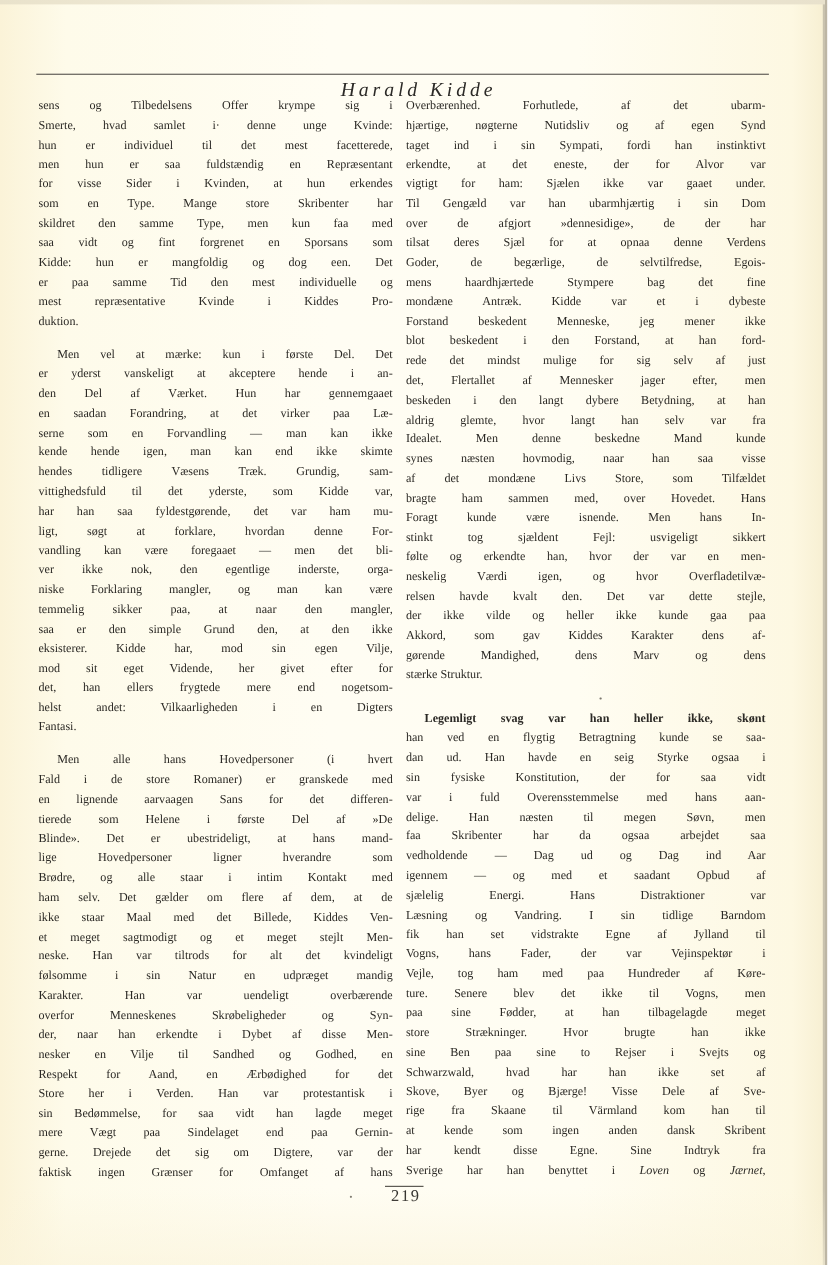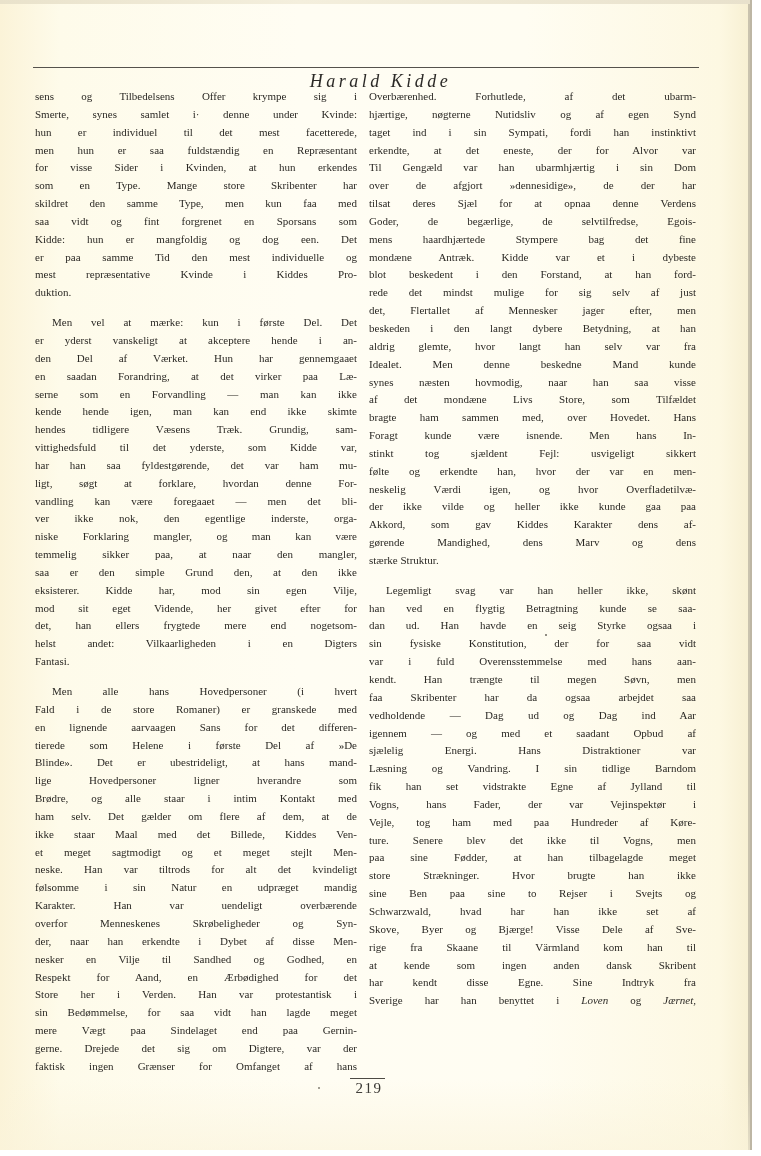--- a/index.html
+++ b/index.html
@@ -84,21 +84,22 @@
     }
     .line.last {
       text-align-last: left;
       font-family: Liberation Serif, serif;
     }
     .line.indent {
       padding-left: 17px;
       margin-top: 12px;
     }
     .line.gap {
-      margin-top: 12px;
+      margin-top: 22px;
+      font-weight: bold;
     }
     .it {
       font-style: italic;
     }
     .folio-rule {
       position: absolute;
       left: 350px;
       top: 1078px;
       width: 35px;
       border-top: 1px solid #4d4a44;
@@ -126,21 +127,21 @@
 <body>
 
 <div class="page">
   <div class="top-edge"></div>
 
   <div class="running-head">Harald Kidde</div>
   <div class="head-rule"></div>
 
   <div class="column col-left">
     <span class="line">sens og Tilbedelsens Offer krympe sig i</span>
-    <span class="line">Smerte, synes samlet i· denne under Kvinde:</span>
+    <span class="line">Smerte, hvad samlet i· denne unge Kvinde:</span>
     <span class="line">hun er individuel til det mest facetterede,</span>
     <span class="line">men hun er saa fuldstændig en Repræsentant</span>
     <span class="line">for visse Sider i Kvinden, at hun erkendes</span>
     <span class="line">som en Type. Mange store Skribenter har</span>
     <span class="line">skildret den samme Type, men kun faa med</span>
     <span class="line">saa vidt og fint forgrenet en Sporsans som</span>
     <span class="line">Kidde: hun er mangfoldig og dog een. Det</span>
     <span class="line">er paa samme Tid den mest individuelle og</span>
     <span class="line">mest repræsentative Kvinde i Kiddes Pro-</span>
     <span class="line last">duktion.</span>
@@ -186,49 +187,52 @@
     <span class="line">mere Vægt paa Sindelaget end paa Gernin-</span>
     <span class="line">gerne. Drejede det sig om Digtere, var der</span>
     <span class="line">faktisk ingen Grænser for Omfanget af hans</span>
   </div>
 
   <div class="column col-right">
     <span class="line">Overbærenhed. Forhutlede, af det ubarm-</span>
     <span class="line">hjærtige, nøgterne Nutidsliv og af egen Synd</span>
     <span class="line">taget ind i sin Sympati, fordi han instinktivt</span>
     <span class="line">erkendte, at det eneste, der for Alvor var</span>
+    <span class="line">vigtigt for ham: Sjælen ikke var gaaet under.</span>
     <span class="line">Til Gengæld var han ubarmhjærtig i sin Dom</span>
     <span class="line">over de afgjort »dennesidige», de der har</span>
     <span class="line">tilsat deres Sjæl for at opnaa denne Verdens</span>
     <span class="line">Goder, de begærlige, de selvtilfredse, Egois-</span>
     <span class="line">mens haardhjærtede Stympere bag det fine</span>
     <span class="line">mondæne Antræk. Kidde var et i dybeste</span>
+    <span class="line">Forstand beskedent Menneske, jeg mener ikke</span>
     <span class="line">blot beskedent i den Forstand, at han ford-</span>
     <span class="line">rede det mindst mulige for sig selv af just</span>
     <span class="line">det, Flertallet af Mennesker jager efter, men</span>
     <span class="line">beskeden i den langt dybere Betydning, at han</span>
     <span class="line">aldrig glemte, hvor langt han selv var fra</span>
     <span class="line">Idealet. Men denne beskedne Mand kunde</span>
     <span class="line">synes næsten hovmodig, naar han saa visse</span>
     <span class="line">af det mondæne Livs Store, som Tilfældet</span>
     <span class="line">bragte ham sammen med, over Hovedet. Hans</span>
     <span class="line">Foragt kunde være isnende. Men hans In-</span>
     <span class="line">stinkt tog sjældent Fejl: usvigeligt sikkert</span>
     <span class="line">følte og erkendte han, hvor der var en men-</span>
     <span class="line">neskelig Værdi igen, og hvor Overfladetilvæ-</span>
+    <span class="line">relsen havde kvalt den. Det var dette stejle,</span>
     <span class="line">der ikke vilde og heller ikke kunde gaa paa</span>
     <span class="line">Akkord, som gav Kiddes Karakter dens af-</span>
     <span class="line">gørende Mandighed, dens Marv og dens</span>
     <span class="line last">stærke Struktur.</span>
     <span class="line indent gap">Legemligt svag var han heller ikke, skønt</span>
     <span class="line">han ved en flygtig Betragtning kunde se saa-</span>
     <span class="line">dan ud. Han havde en seig Styrke ogsaa i</span>
     <span class="line">sin fysiske Konstitution, der for saa vidt</span>
     <span class="line">var i fuld Overensstemmelse med hans aan-</span>
-    <span class="line">kendt. Han trængte til megen Søvn, men</span>
+    <span class="line">delige. Han næsten til megen Søvn, men</span>
     <span class="line">faa Skribenter har da ogsaa arbejdet saa</span>
     <span class="line">vedholdende — Dag ud og Dag ind Aar</span>
     <span class="line">igennem — og med et saadant Opbud af</span>
     <span class="line">sjælelig Energi. Hans Distraktioner var</span>
     <span class="line">Læsning og Vandring. I sin tidlige Barndom</span>
     <span class="line">fik han set vidstrakte Egne af Jylland til</span>
     <span class="line">Vogns, hans Fader, der var Vejinspektør i</span>
     <span class="line">Vejle, tog ham med paa Hundreder af Køre-</span>
     <span class="line">ture. Senere blev det ikke til Vogns, men</span>
     <span class="line">paa sine Fødder, at han tilbagelagde meget</span>

